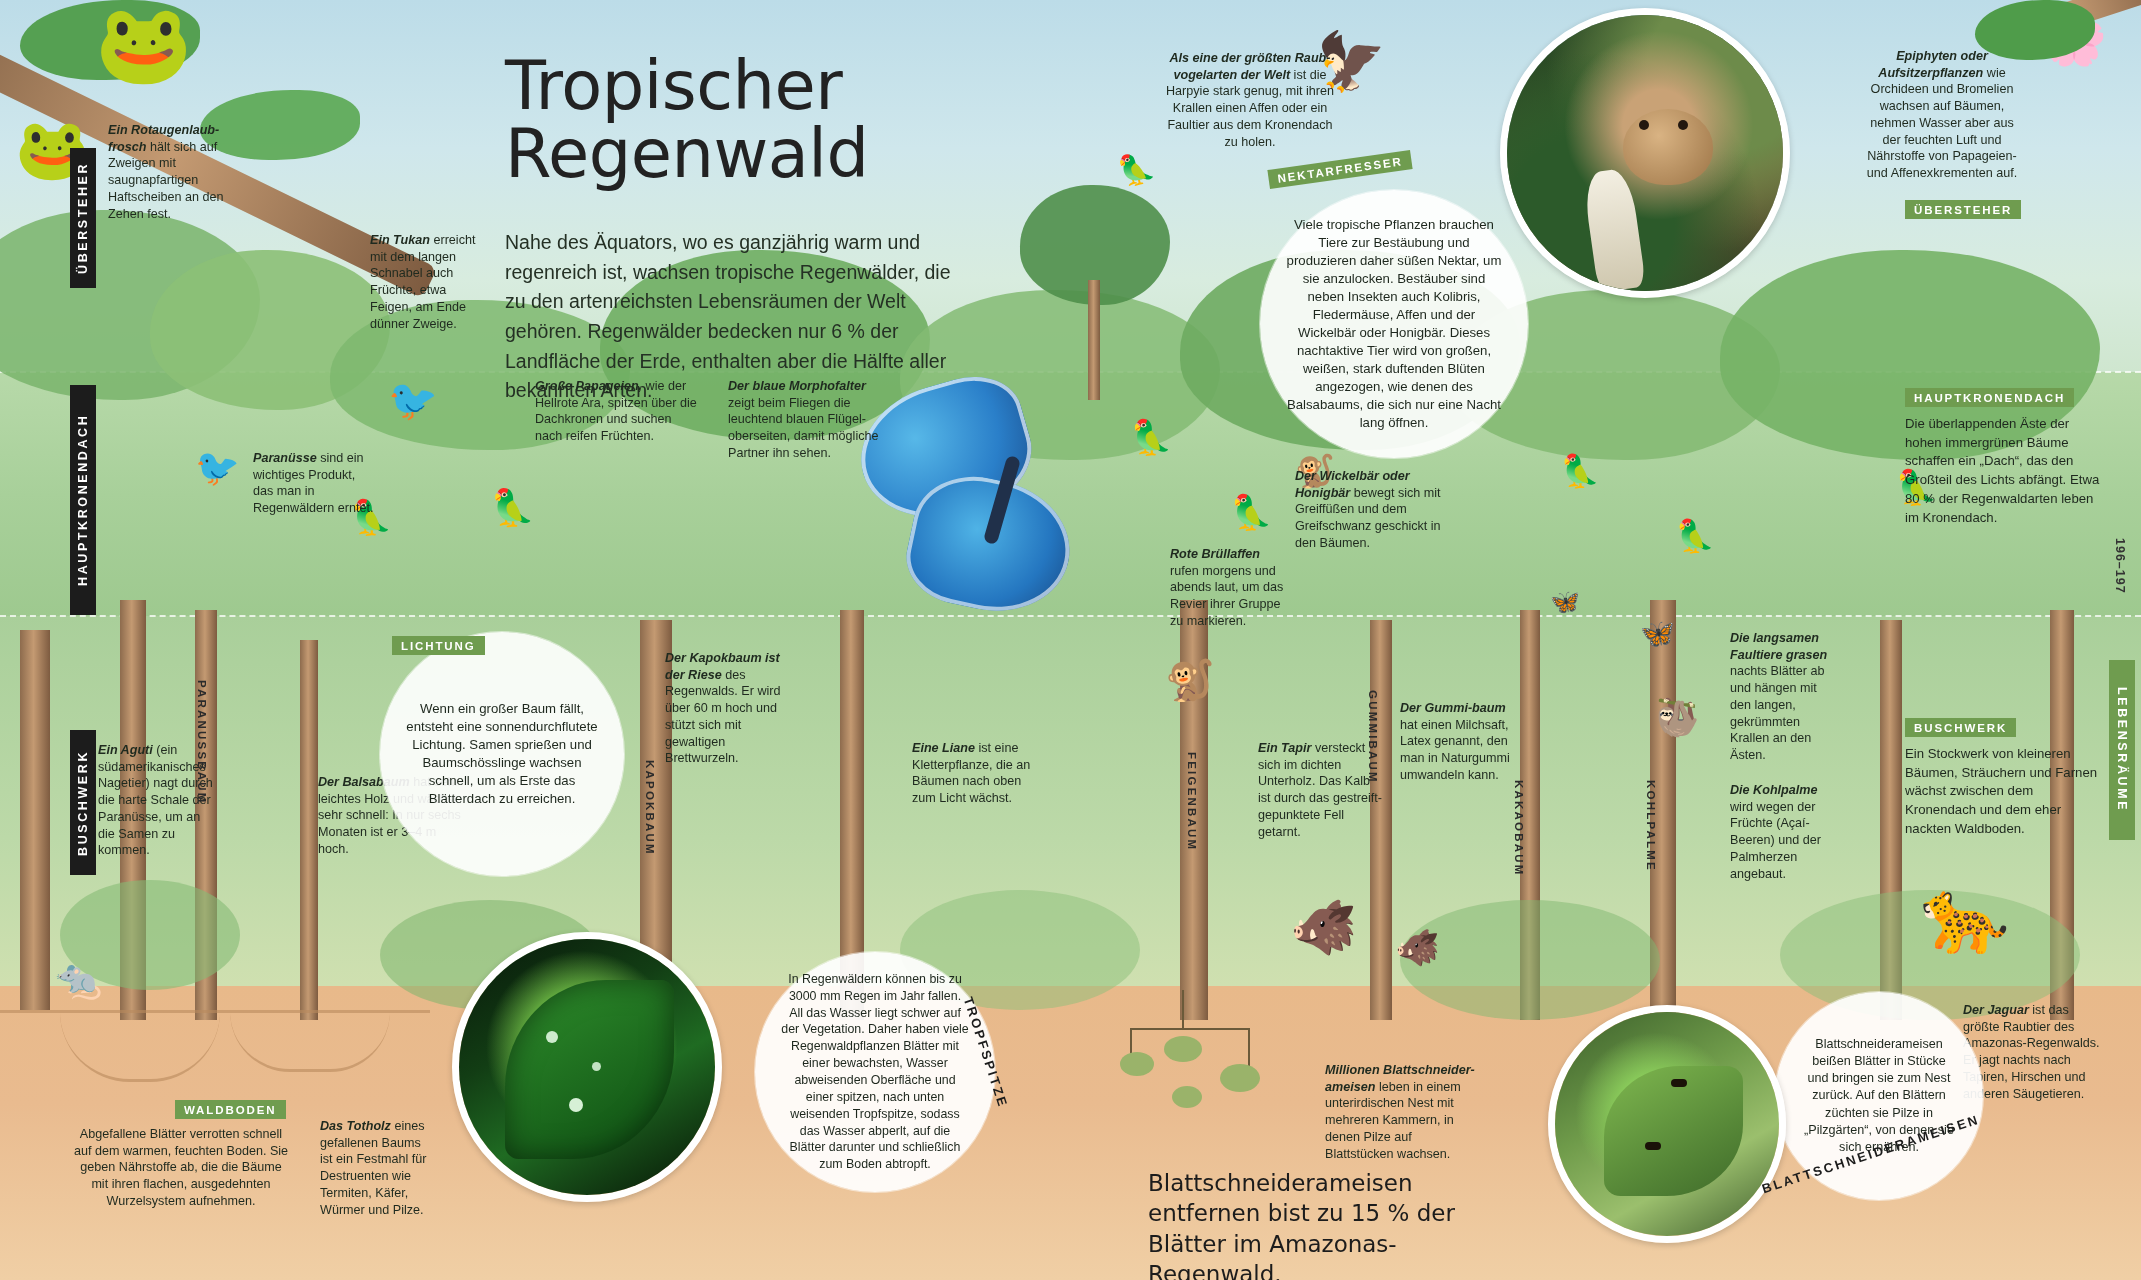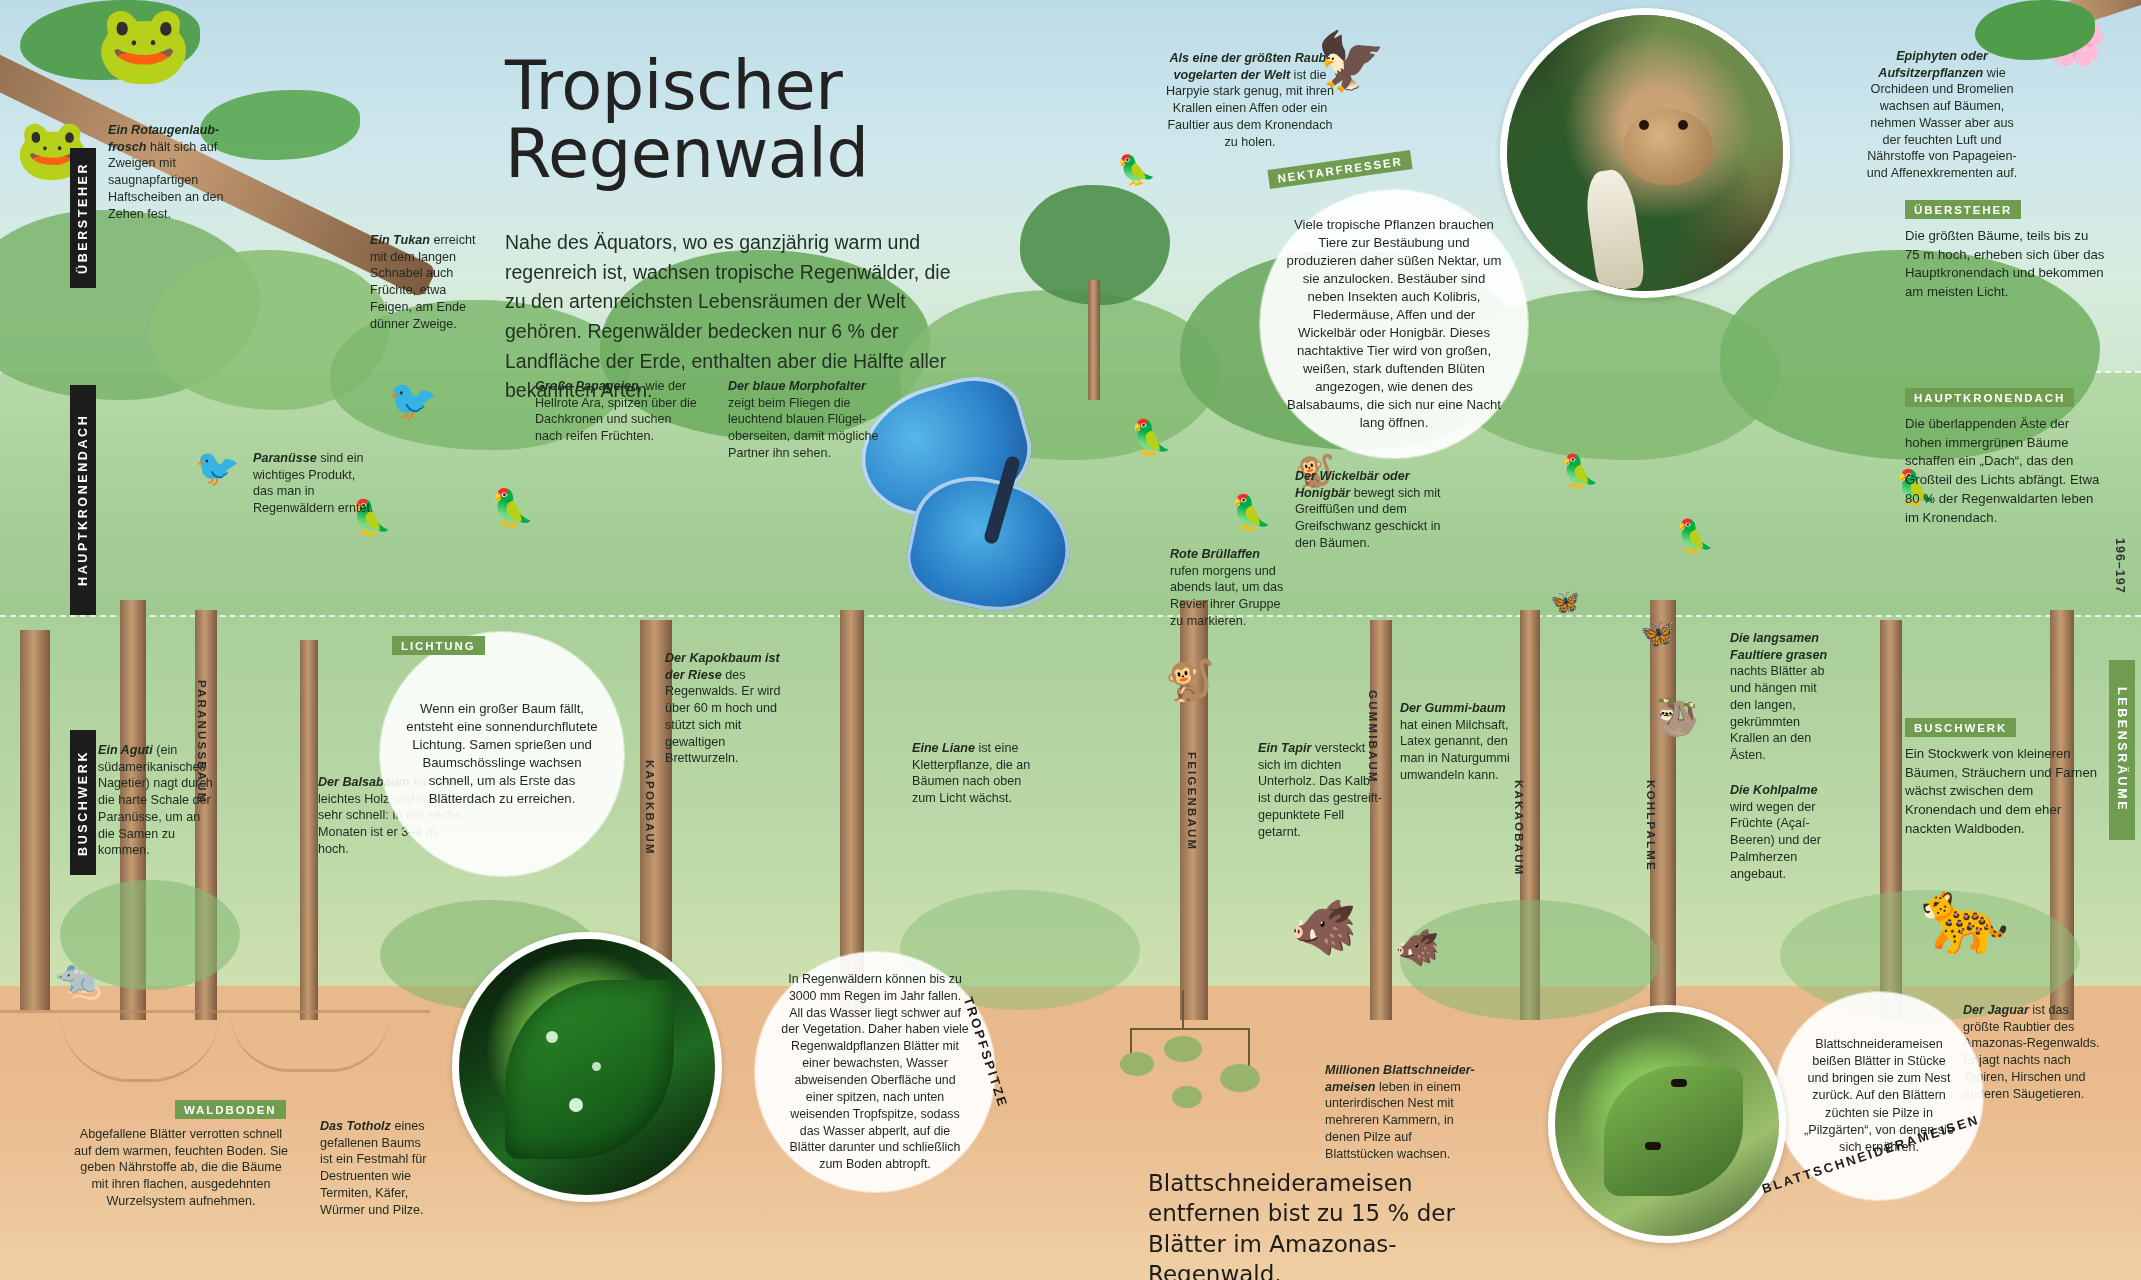--- a/index.html
+++ b/index.html
@@ -405,21 +405,20 @@
     <span>Kakaobaum</span>
   </div>
   <div class="vchip" style="left:1645px;top:780px;height:130px">
     <span>Kohlpalme</span>
   </div>
 
   <div style="position:absolute;left:1905px;top:200px;width:200px">
     <div class="chip" style="position:static;display:inline-block;margin-bottom:8px">
       <span>Übersteher</span>
     </div>
-    <div class="info" style="position:static">Die größten Bäume, teils bis zu 75 m hoch, erheben sich über das Hauptkronendach und bekommen am meisten Licht.</div>
   </div>
 
   <div style="position:absolute;left:1905px;top:388px;width:200px">
     <div class="chip" style="position:static;display:inline-block;margin-bottom:8px">
       <span>Hauptkronendach</span>
     </div>
     <div class="info" style="position:static">Die überlappenden Äste der hohen immergrünen Bäume schaffen ein „Dach“, das den Großteil des Lichts abfängt. Etwa 80 % der Regenwaldarten leben im Kronendach.</div>
   </div>
 
   <div style="position:absolute;left:1905px;top:718px;width:200px">

